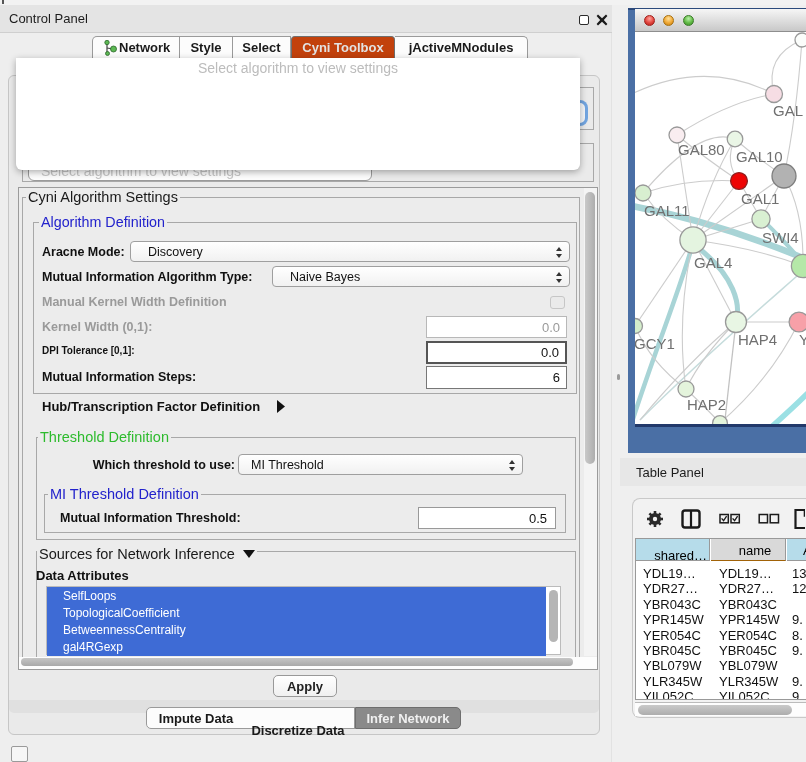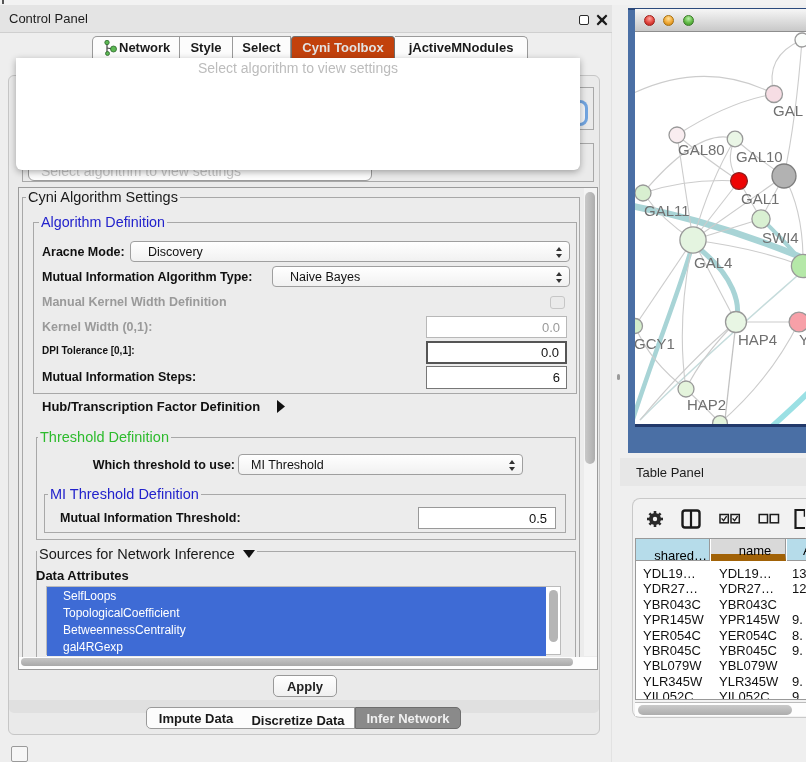--- a/index.html
+++ b/index.html
@@ -142,21 +142,21 @@
 <div class="abs" style="left:584px;top:188px;width:13px;height:468px;background:#f4f4f4;">
   <div class="abs" style="left:1px;top:4px;width:10px;height:272px;background:linear-gradient(90deg,#c9c9c9,#adadad);border-radius:5px;"></div>
 </div>
 
 <div class="abs" style="left:273px;top:675px;width:64px;height:22px;background:linear-gradient(#ffffff,#f0f0f0);border:1px solid #999;border-radius:5px;text-align:center;padding-top:3px;font-size:13px;font-weight:bold;color:#222;">Apply</div>
 
 <div class="abs" style="left:9px;top:700px;width:590px;height:13px;background:#e0e0e0;border-radius:0 0 5px 5px;"></div>
 
 <div class="abs" style="left:146px;top:707px;height:22px;font-size:13px;font-weight:bold;color:#1a1a1a;">
   <div class="abs" style="left:0;top:0;width:100px;height:22px;background:#fcfcfc;border:1px solid #9a9a9a;border-radius:5px 0 0 5px;text-align:center;padding-top:3px;">Impute Data</div>
-  <div class="abs" style="left:96px;top:0;width:113px;height:22px;background:#fcfcfc;border:1px solid #9a9a9a;border-left:none;text-align:center;padding-top:5px;">Discretize Data</div>
+  <div class="abs" style="left:96px;top:0;width:113px;height:22px;background:#fcfcfc;border:1px solid #9a9a9a;border-left:none;text-align:center;padding-top:15px;">Discretize Data</div>
   <div class="abs" style="left:209px;top:0;width:106px;height:22px;background:#8a8a8a;border:1px solid #6e6e6e;border-radius:0 5px 5px 0;text-align:center;padding-top:3px;color:#f0f0f0;">Infer Network</div>
 </div>
 
 <div class="abs" style="left:11px;top:746px;width:17px;height:16px;border:1.5px solid #9a9a9a;border-radius:2px;background:#f6f6f6;"></div>
 
 <div class="abs" style="left:611px;top:33px;width:1px;height:729px;background:#e2e2e2;"></div>
 
 <div class="abs" id="dropdown" style="left:16px;top:58px;width:564px;height:112px;background:#fff;border-radius:0 0 6px 6px;box-shadow:0 2px 7px rgba(0,0,0,0.32);font-size:14px;color:#141414;">
   <div style="position:absolute;left:0;top:2px;width:100%;text-align:center;color:#bcbcbc;">Select algorithm to view settings</div>
 </div>
@@ -278,21 +278,21 @@
       <rect x="114.2" y="7.5" width="8.3" height="8.3"></rect>
       <rect x="125.2" y="7.5" width="8.3" height="8.3"></rect>
     </g>
 
     <path d="M150.5 3 h9 l6 6 v12 h-15 z" fill="none" stroke="#1a1a1a" stroke-width="2.2"></path>
     <path d="M159.5 3 v6 h6" fill="none" stroke="#1a1a1a" stroke-width="1.6"></path>
   </svg>
 
   <div class="abs" style="left:2px;top:39px;width:172px;height:162px;border:1px solid #999;border-right:none;background:#fff;overflow:hidden;">
     <div class="abs" style="left:0;top:0;width:74px;height:22px;background:#b6dcea;border-right:1px solid #999;border-bottom:1px solid #999;text-align:right;padding-right:2px;font-size:13px;padding-top:9px;">shared…</div>
-    <div class="abs" style="left:75px;top:0;width:75px;height:22px;background:#d9d9d9;border-right:1px solid #999;border-bottom:7px solid #a16207;text-align:center;padding-left:14px;font-size:13px;padding-top:4px;">name</div>
+    <div class="abs" style="left:75px;top:0;width:75px;height:22px;background:#d9d9d9;border-right:1px solid #999;border-bottom:1px solid #a16207;text-align:center;padding-left:14px;font-size:13px;padding-top:4px;">name</div>
     <div class="abs" style="left:151px;top:0;width:21px;height:22px;background:#b6dcea;border-bottom:1px solid #999;font-size:13px;padding:4px 0 0 16px;">A</div>
     <div class="abs" style="left:7px;top:27px;font-size:13px;line-height:15.4px;color:#111;">YDL19…<br>YDR27…<br>YBR043C<br>YPR145W<br>YER054C<br>YBR045C<br>YBL079W<br>YLR345W<br>YIL052C</div>
     <div class="abs" style="left:83px;top:27px;font-size:13px;line-height:15.4px;color:#111;">YDL19…<br>YDR27…<br>YBR043C<br>YPR145W<br>YER054C<br>YBR045C<br>YBL079W<br>YLR345W<br>YIL052C</div>
     <div class="abs" style="left:156px;top:27px;font-size:13px;line-height:15.4px;color:#111;">13<br>12<br><br>9.<br>8.<br>9.<br><br>9.<br>9.</div>
   </div>
 
   <div class="abs" style="left:2px;top:203px;width:172px;height:14px;background:#fdfdfd;border-top:1px solid #bbb;">
     <div class="abs" style="left:3px;top:2px;width:154px;height:10px;background:linear-gradient(#c9c9c9,#adadad);border-radius:5px;"></div>
   </div>
 </div>

